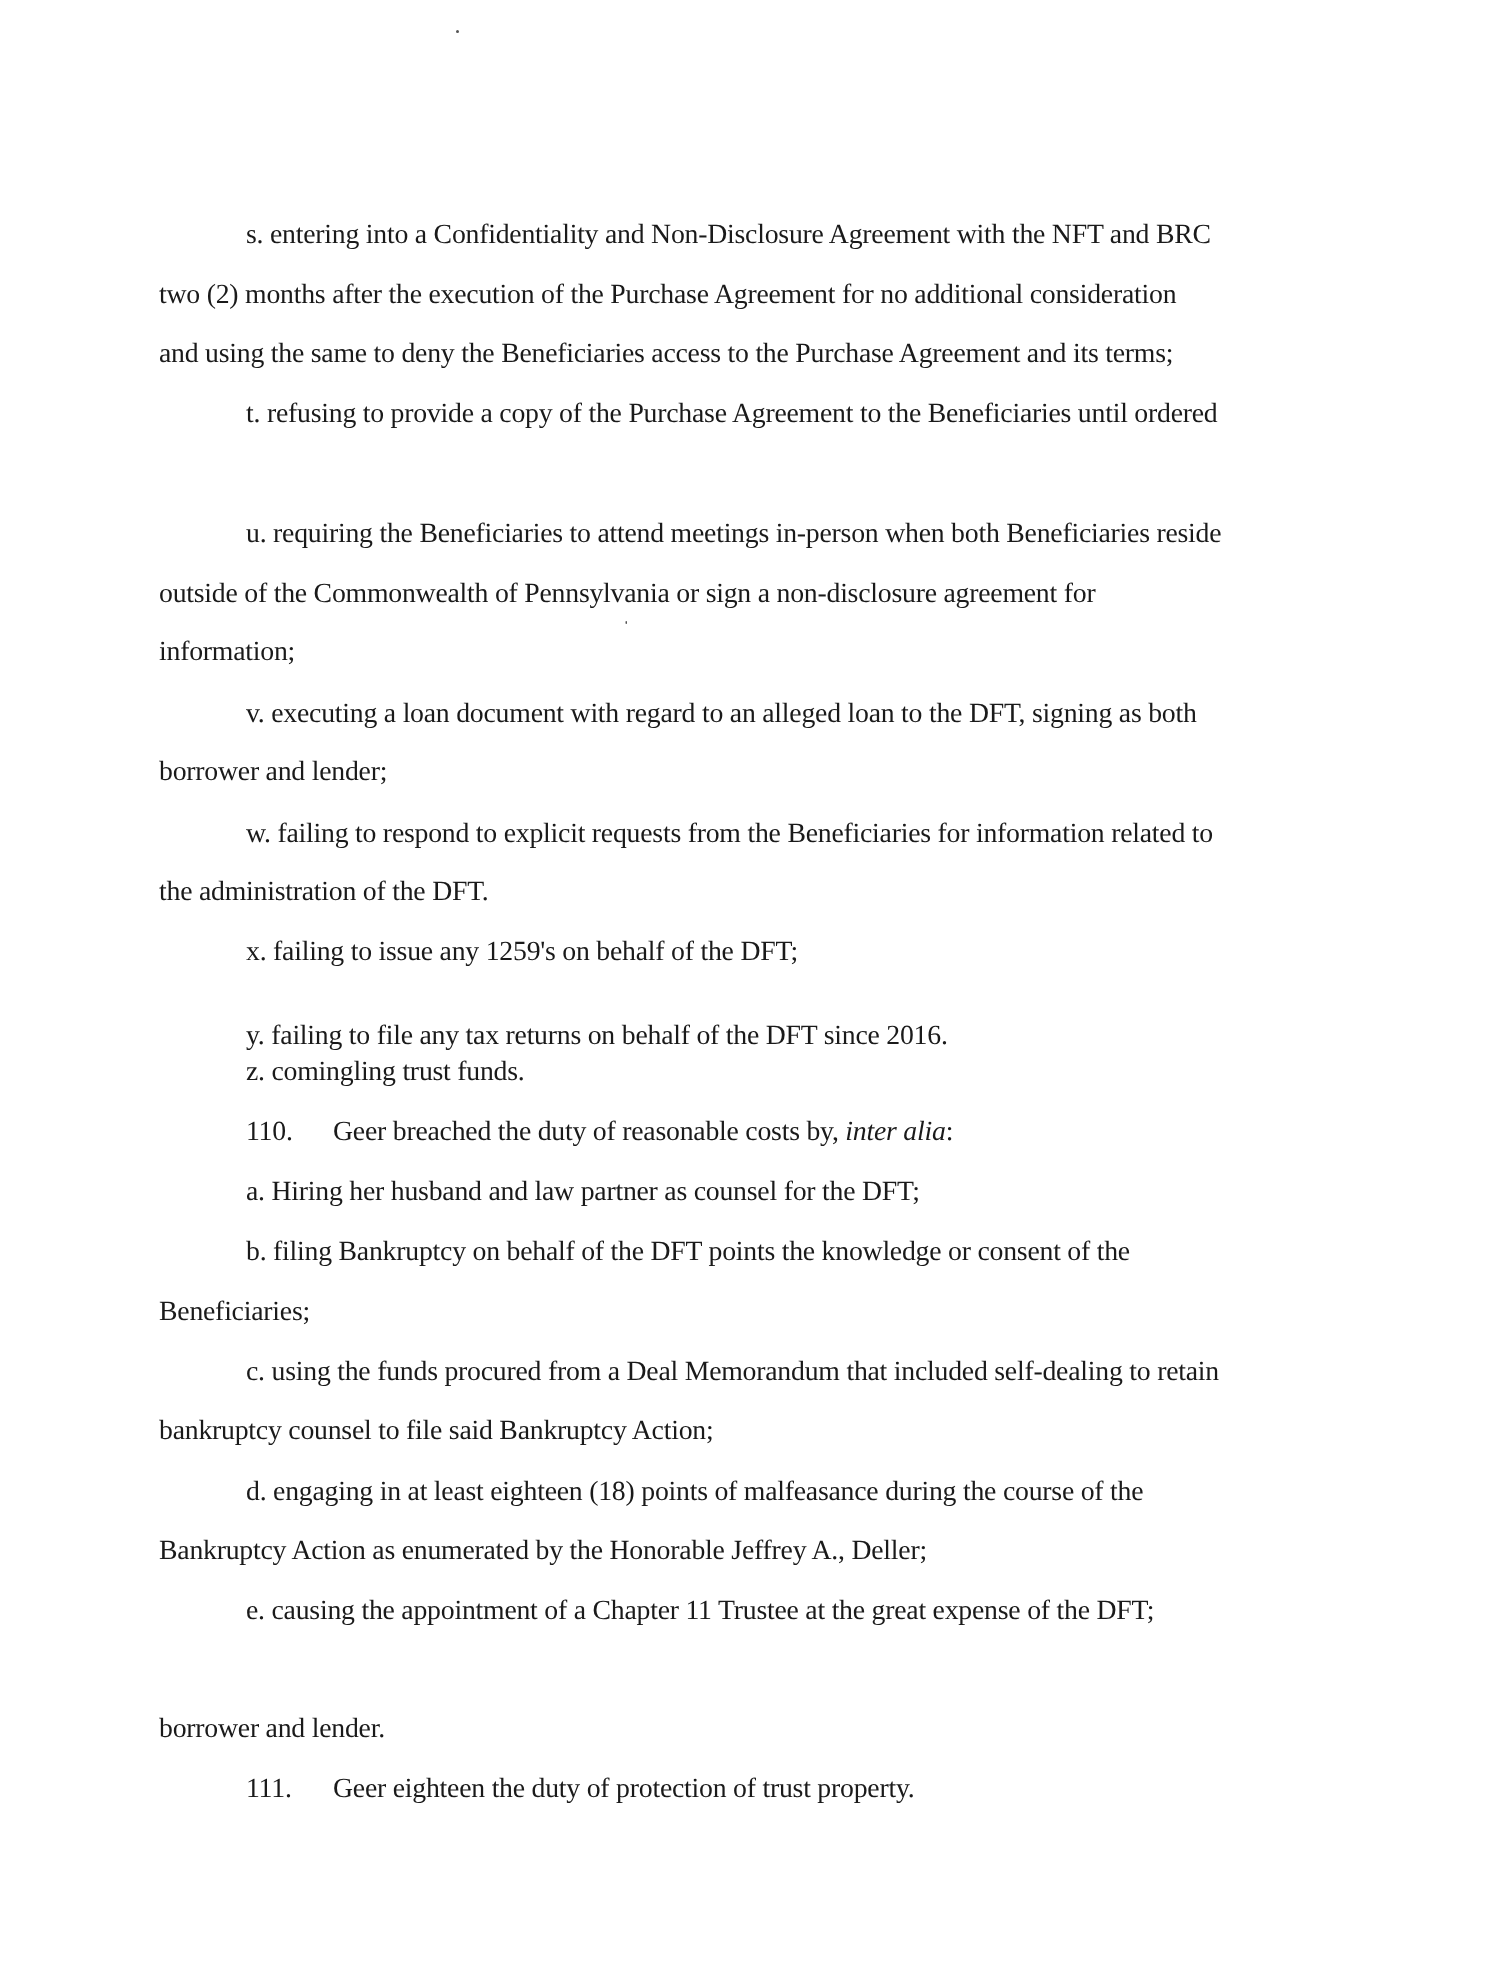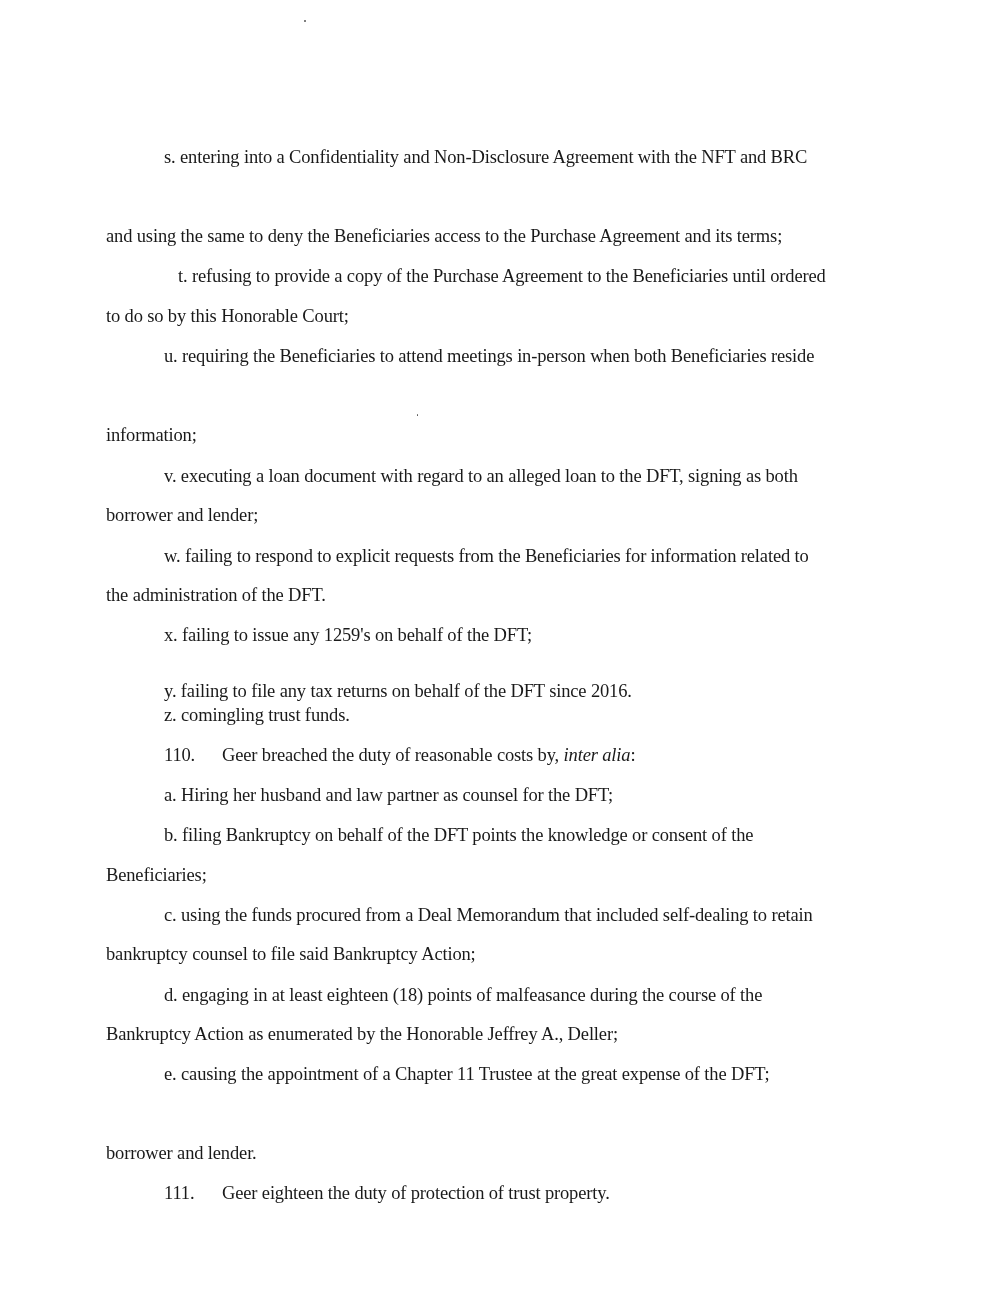--- a/index.html
+++ b/index.html
@@ -41,26 +41,27 @@
     em { font-style: italic; }
   </style>
 </head>
 <body>
 
 <div class="page">
   <span class="speck" style="left:304px; top:20px;"></span>
   <span class="speck" style="left:417px; top:414px; width:1px; height:2px;"></span>
 
   <div class="line indent" style="top:146px;">s. entering into a Confidentiality and Non-Disclosure Agreement with the NFT and BRC</div>
+  <div class="line" style="top:186px;">two (2) months after the execution of the Purchase Agreement for no additional consideration</div>
   <div class="line" style="top:225px;">and using the same to deny the Beneficiaries access to the Purchase Agreement and its terms;</div>
 
-  <div class="line indent" style="top:265px;margin-left:14px;">t. refusing to provide a copy of the Purchase Agreement to the Beneficiaries until ordered</div>
-  <div class="line" style="top:305px;">to do so by this Honorable Court;</div>
+  <div class="line indent" style="top:265px;">t. refusing to provide a copy of the Purchase Agreement to the Beneficiaries until ordered</div>
 
   <div class="line indent" style="top:345px;">u. requiring the Beneficiaries to attend meetings in-person when both Beneficiaries reside</div>
+  <div class="line" style="top:385px;">outside of the Commonwealth of Pennsylvania or sign a non-disclosure agreement for</div>
   <div class="line" style="top:424px;">information;</div>
 
   <div class="line indent" style="top:465px;">v. executing a loan document with regard to an alleged loan to the DFT, signing as both</div>
   <div class="line" style="top:504px;">borrower and lender;</div>
 
   <div class="line indent" style="top:545px;">w. failing to respond to explicit requests from the Beneficiaries for information related to</div>
   <div class="line" style="top:584px;">the administration of the DFT.</div>
 
   <div class="line indent" style="top:624px;">x. failing to issue any 1259's on behalf of the DFT;</div>
   <div class="line indent" style="top:680px;">y. failing to file any tax returns on behalf of the DFT since 2016.</div>

